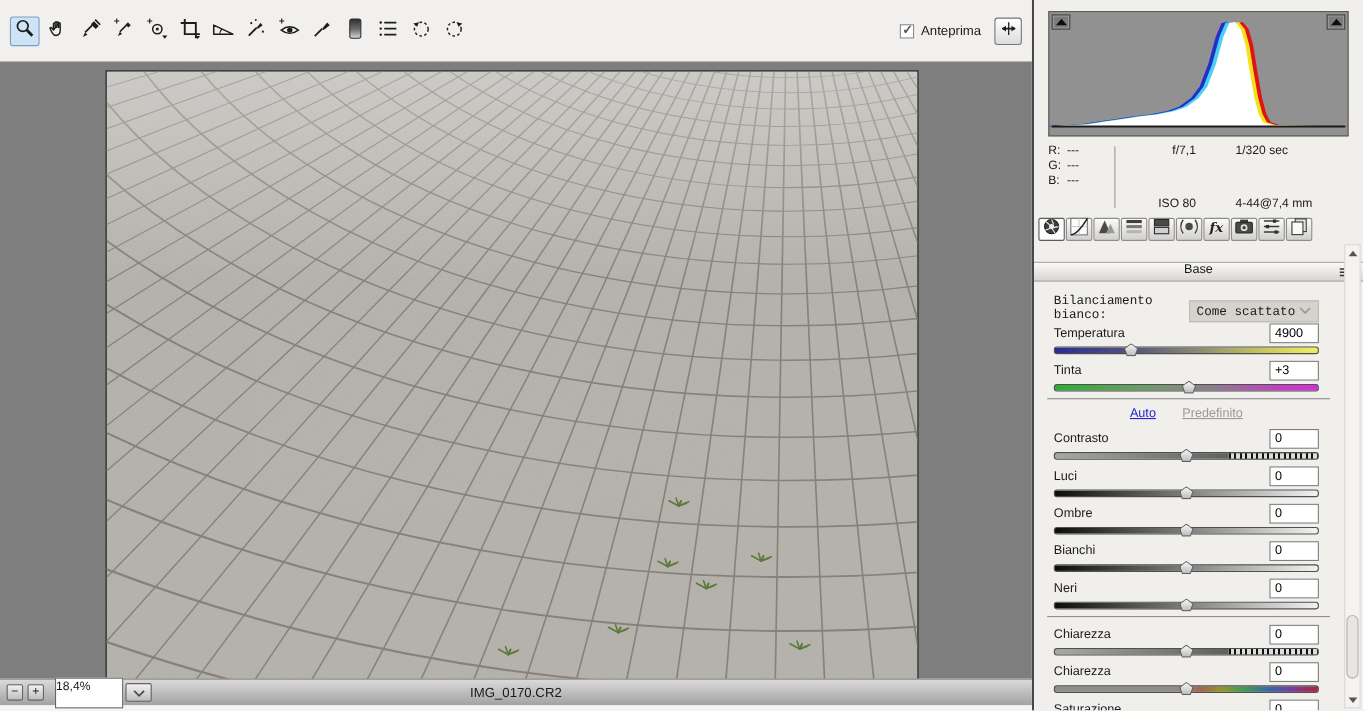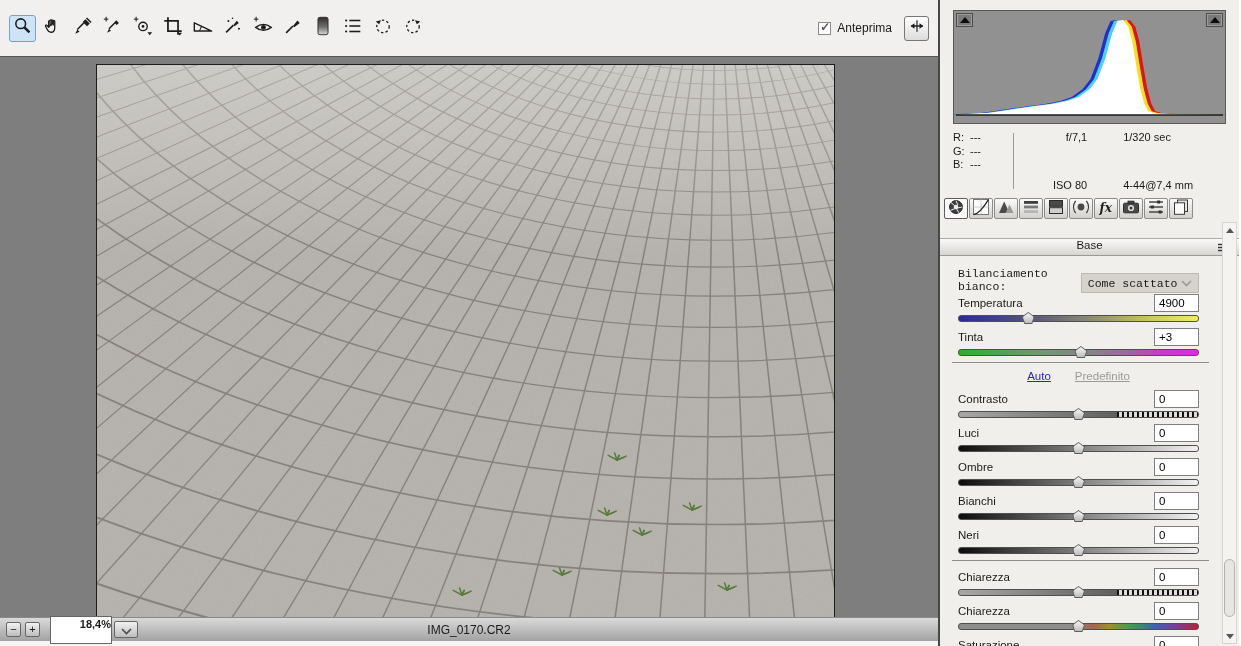--- a/index.html
+++ b/index.html
@@ -24,21 +24,21 @@
 
   .canvas { flex:1; background:#7e7e7e; position:relative; overflow:hidden; }
   .photo { position:absolute; left:96px; top:7px; width:739px; height:555px; border:1px solid #1c1c1c; }
   .photo svg { width:100%; height:100%; display:block; }
 
   .statusbar { height:24px; background:linear-gradient(#dadada,#a2a2a2); border-top:1px solid #8a8a8a;
     display:flex; align-items:center; padding:0 6px; position:relative; flex:none; }
   .zoom-btn { width:15px; height:15px; font-size:11px; line-height:12px; text-align:center;
     border:1px solid #666; border-radius:2px; background:linear-gradient(#f2f2f2,#bdbdbd); margin-right:4px; cursor:pointer; }
   .zoom-field { width:62px; height:28px; background:#fff; border:1px solid #666; font-size:11px;
-    text-align:right; line-height:15px; margin-left:6px;font-weight:bold; }
+    text-align:left; line-height:15px; margin-left:6px; }
   .zoom-dd { width:24px; height:17px; margin-left:2px; border:1px solid #666; border-radius:2px;
     background:linear-gradient(#f2f2f2,#bdbdbd); display:flex; align-items:center; justify-content:center; }
   .filename { position:absolute; left:0; right:0; text-align:center; font-size:12px; pointer-events:none; }
   .bottom-strip { height:5px; background:#f4f4f4; flex:none; }
 
   
   .side { width:299px; background:#f0efec; display:flex; flex-direction:column; position:relative; }
   .hist-box { margin:10px 13px 0; height:114px; background:#919191; border:1px solid #5a5a5a; position:relative; flex:none; }
   .hist-box svg { position:absolute; left:0; bottom:0; }
   .clip-btn { position:absolute; top:2px; width:17px; height:14px; background:#7b7b7b;

